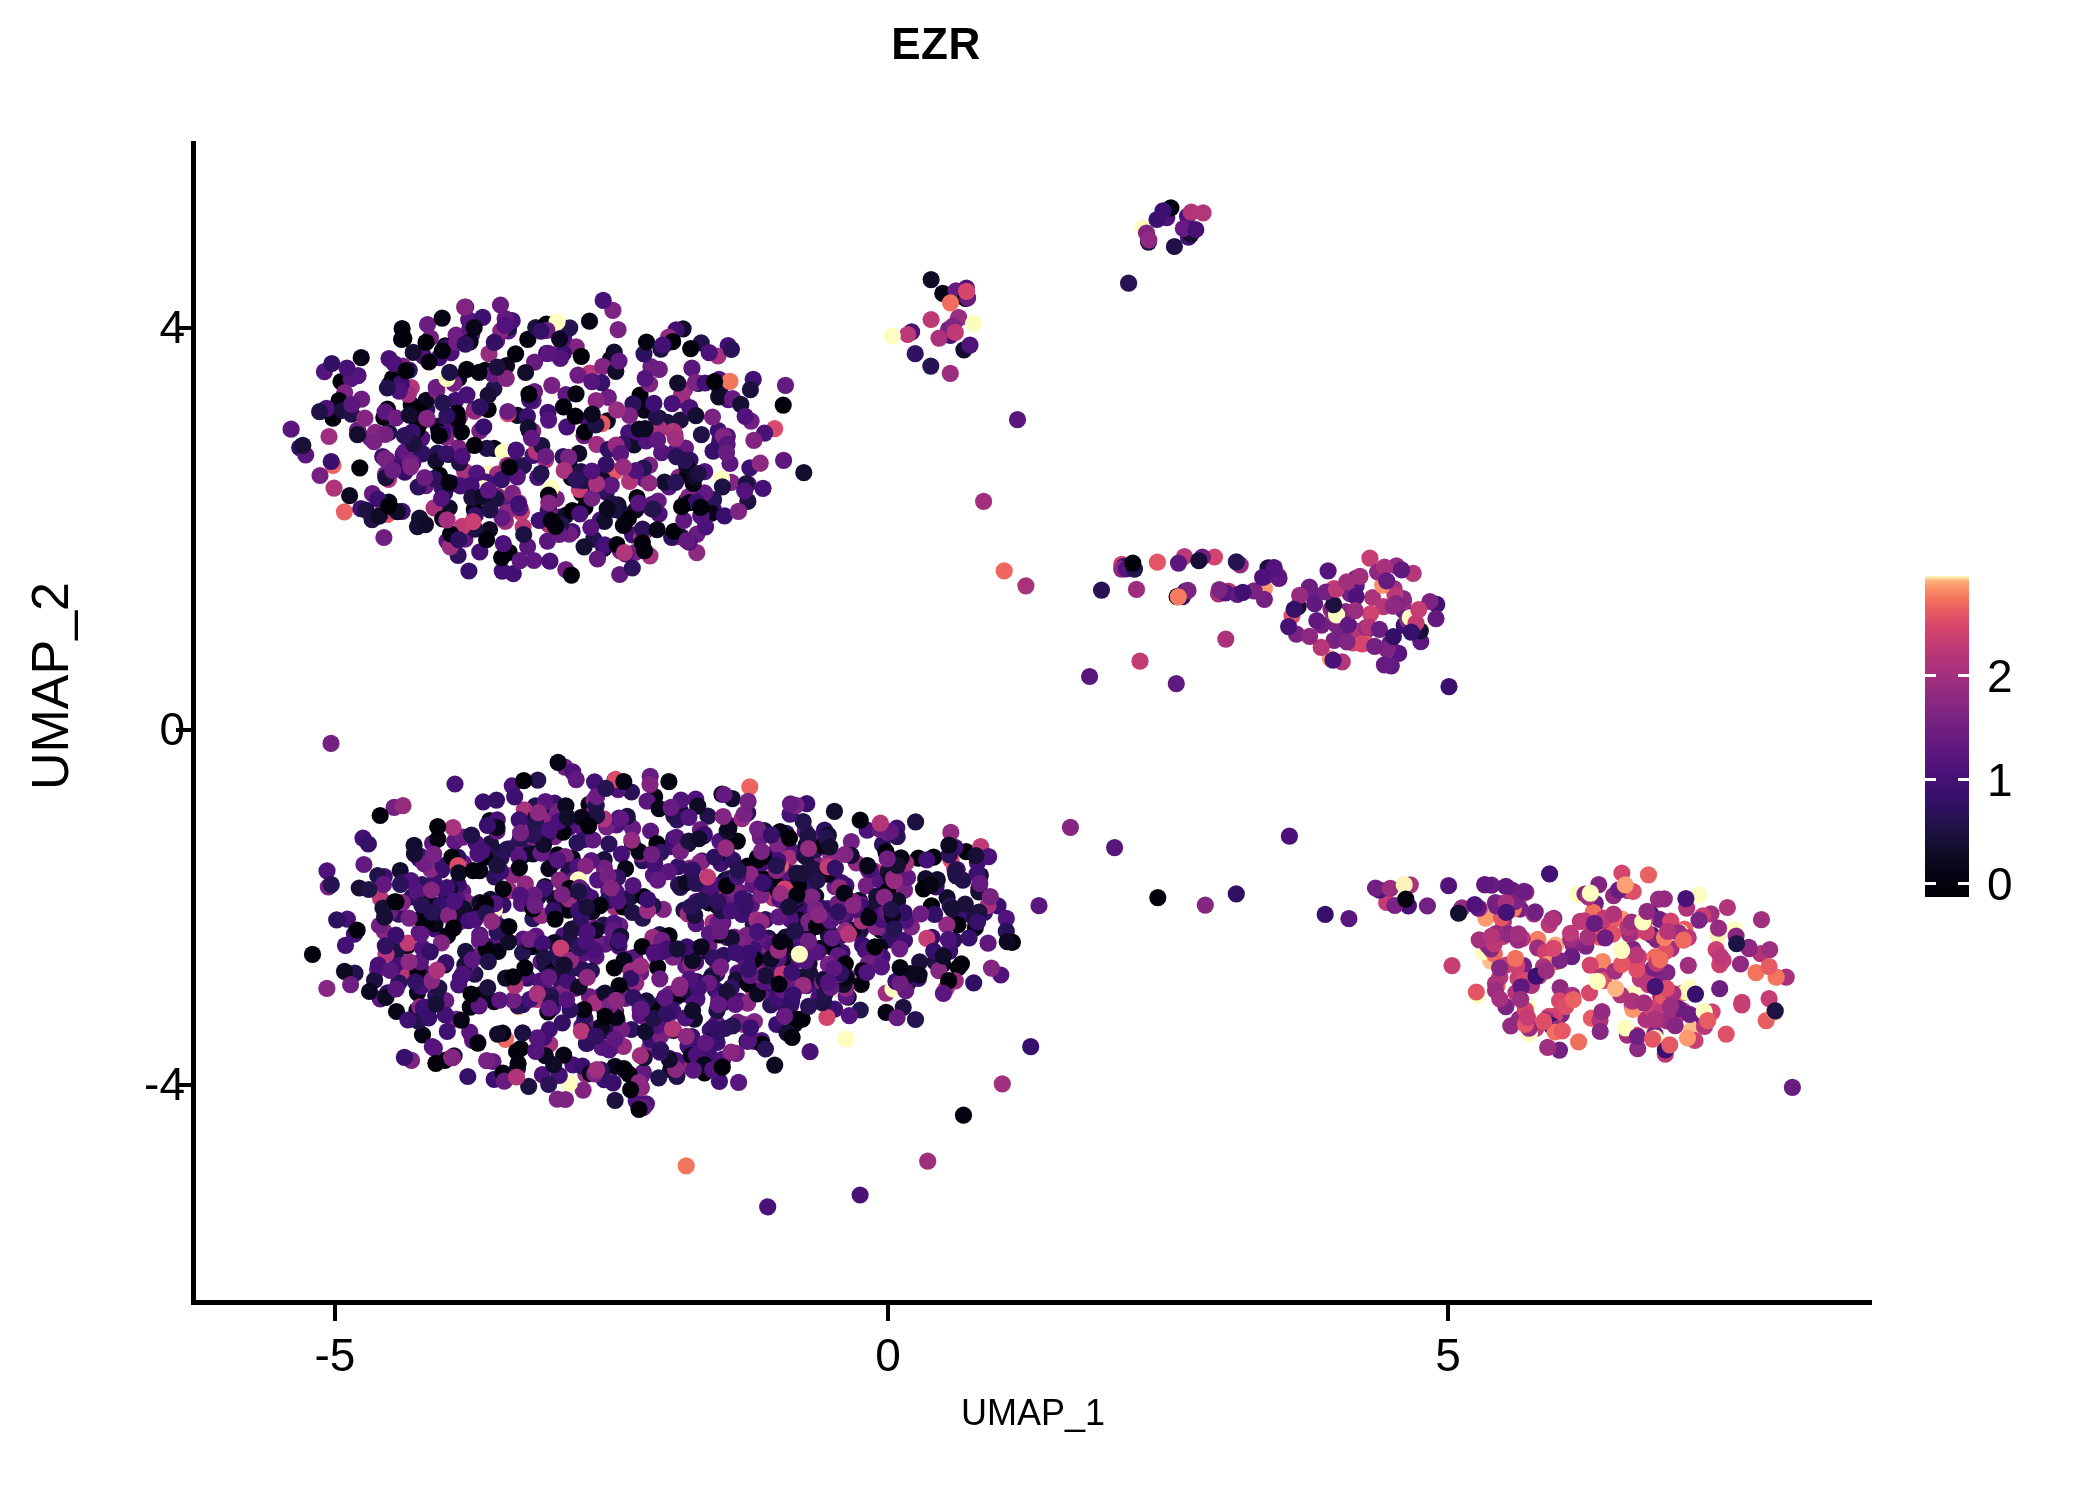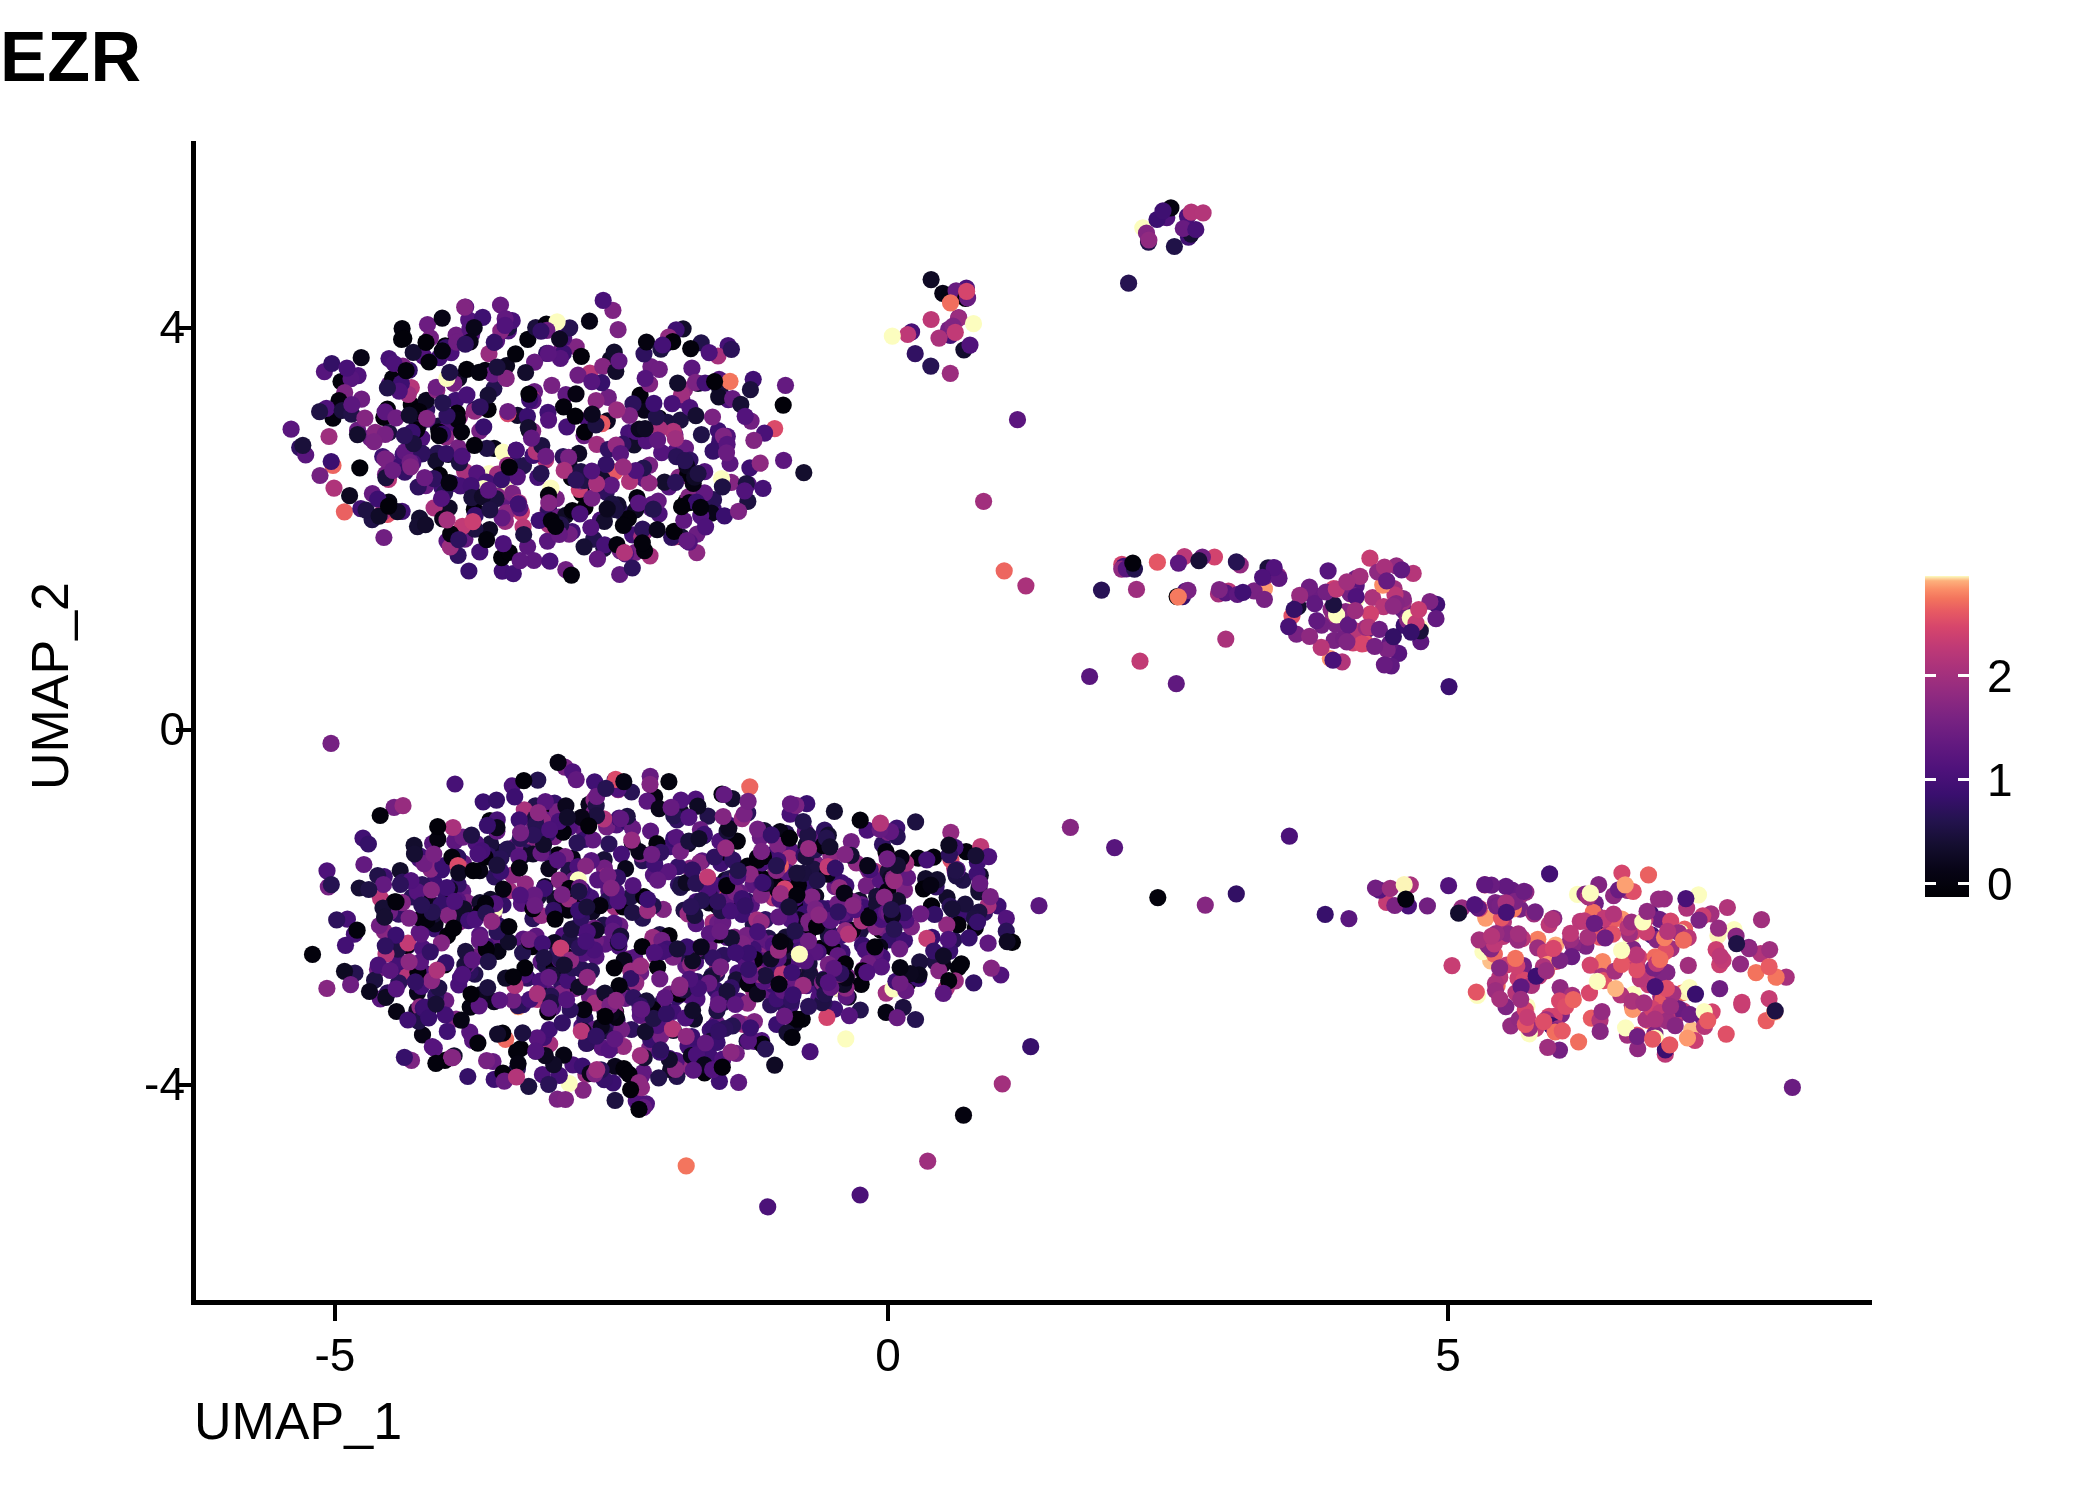--- a/index.html
+++ b/index.html
@@ -21,22 +21,22 @@
     width: 2100px;
     height: 1500px;
     background: #ffffff;
   }
   
   #plot-title {
     position: absolute;
     left: 0;
     top: 22px;
     width: 1872px;
-    text-align: left;
-    font-size: 70px;
+    text-align: center;
+    font-size: 44px;
     font-weight: bold;
     letter-spacing: 0.5px;
     line-height: 1;
     font-family: "Liberation Sans", sans-serif;
   }
   
   #panel {
     position: absolute;
     left: 194px;
     top: 141px;
@@ -99,22 +99,22 @@
     white-space: nowrap;
     width: 160px;
     font-family: "Liberation Sans", sans-serif;
   }
   
   #xlab {
     position: absolute;
     left: 194px;
     top: 1395px;
     width: 1678px;
-    text-align: left;
-    font-size: 52px;
+    text-align: center;
+    font-size: 36px;
     line-height: 1;
     font-family: "Liberation Sans", sans-serif;
   }
   #ylab {
     position: absolute;
     left: -150px;
     top: 660px;
     width: 400px;
     text-align: center;
     font-size: 52px;

